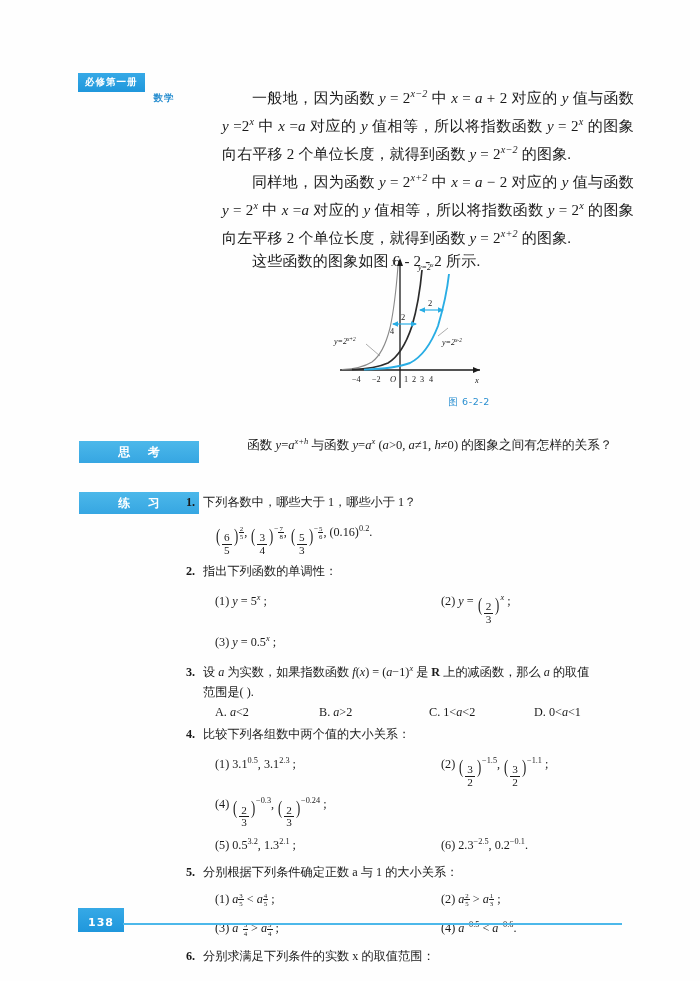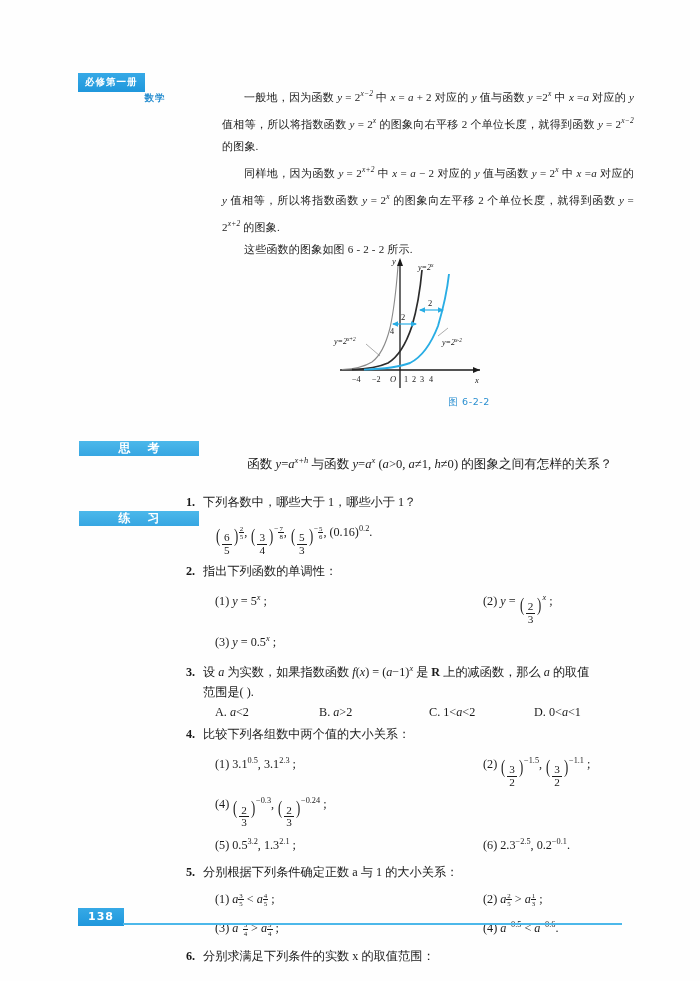--- a/index.html
+++ b/index.html
@@ -22,21 +22,21 @@
     background: #fefefe;
   }
 
   
   .header {
     position: absolute;
     left: 78px;
     top: 60px;
     display: flex;
     align-items: center;
-    gap: 0;
+    gap: 9px;
   }
   .hdr-book {
     background: linear-gradient(180deg,#36a9e6 0%, #1f97dc 100%);
     color: #ffffff;
     font-size: 9.5px;
     letter-spacing: 1px;
     padding: 2.5px 7px 3px 7px;
     font-family: "DejaVu Sans", sans-serif;
     font-weight: bold;
     white-space: nowrap;
@@ -50,21 +50,21 @@
     white-space: nowrap;
     margin-top: 32px;
   }
 
   
   .bodytext {
     position: absolute;
     left: 222px;
     top: 82px;
     width: 412px;
-    font-size: 11px;
+    font-size: 15px;
     line-height: 23px;
     text-align: justify;
     letter-spacing: .2px;
   }
   .bodytext p { margin: 0; text-indent: 2em; }
   .m { font-family: "Liberation Serif", serif; font-style: italic; }
   .mn { font-style: normal; }
   sup.ex { font-size: .68em; vertical-align: super; font-style: italic; }
   sup.exn { font-size: .68em; vertical-align: super; font-style: normal; }
 
@@ -86,40 +86,40 @@
     font-size: 9.5px;
     letter-spacing: .6px;
     font-family: "DejaVu Sans", sans-serif;
   }
 
   
   .tab {
     position: absolute;
     left: 79px;
     width: 120px;
-    height: 15px;
+    height: 22px;
     background: linear-gradient(180deg,#4cb8ea 0%,#36a6e2 100%);
     color: #ffffff;
     font-size: 12px;
     font-weight: bold;
-    font-family: Liberation Serif, serif;
+    font-family: Liberation Sans, sans-serif;
     display: flex;
     align-items: center;
     justify-content: center;
     letter-spacing: 7px;
     text-indent: 7px;
   }
   #tab-think { top: 441px; }
-  #tab-exercise { top: 511px; }
+  #tab-exercise { top: 492px; }
 
   
   .think-body {
     position: absolute;
     left: 222px;
-    top: 449px;
+    top: 430px;
     width: 412px;
     font-size: 12.6px;
     line-height: 23px;
     text-align: justify;
   }
   .think-body p { margin: 0; text-indent: 2em; }
 
   
   .exercises {
     position: absolute;
@@ -145,21 +145,20 @@
   }
   .prob-stem { flex: 1; }
   .prob-cont { margin-left: 17px; line-height: 20px; }
   .items {
     margin-left: 29px;
     margin-top: 4px;
   }
   .row {
     display: flex;
     line-height: 26px;
-    gap: 42px;
   }
   .col { width: 226px; flex: 0 0 226px; }
   .choices {
     display: flex;
     margin-left: 29px;
     line-height: 20px;
   }
   .choice-a { width: 104px; }
   .choice-b { width: 110px; }
   .choice-c { width: 105px; }
@@ -206,21 +205,21 @@
   }
   .pagenum {
     position: absolute;
     left: 0;
     top: 0;
     background: linear-gradient(180deg,#36a9e6 0%,#1f97dc 100%);
     color: #ffffff;
     font-size: 11px;
     font-weight: bold;
     font-family: "DejaVu Sans", sans-serif;
-    padding: 2px 10px 3px 10px;
+    padding: 8px 10px 3px 10px;
     letter-spacing: 1px;
   }
   .footrule {
     position: absolute;
     left: 45px;
     right: 0;
     top: 15px;
     height: 1.5px;
     background: #4cb8ea;
   }

